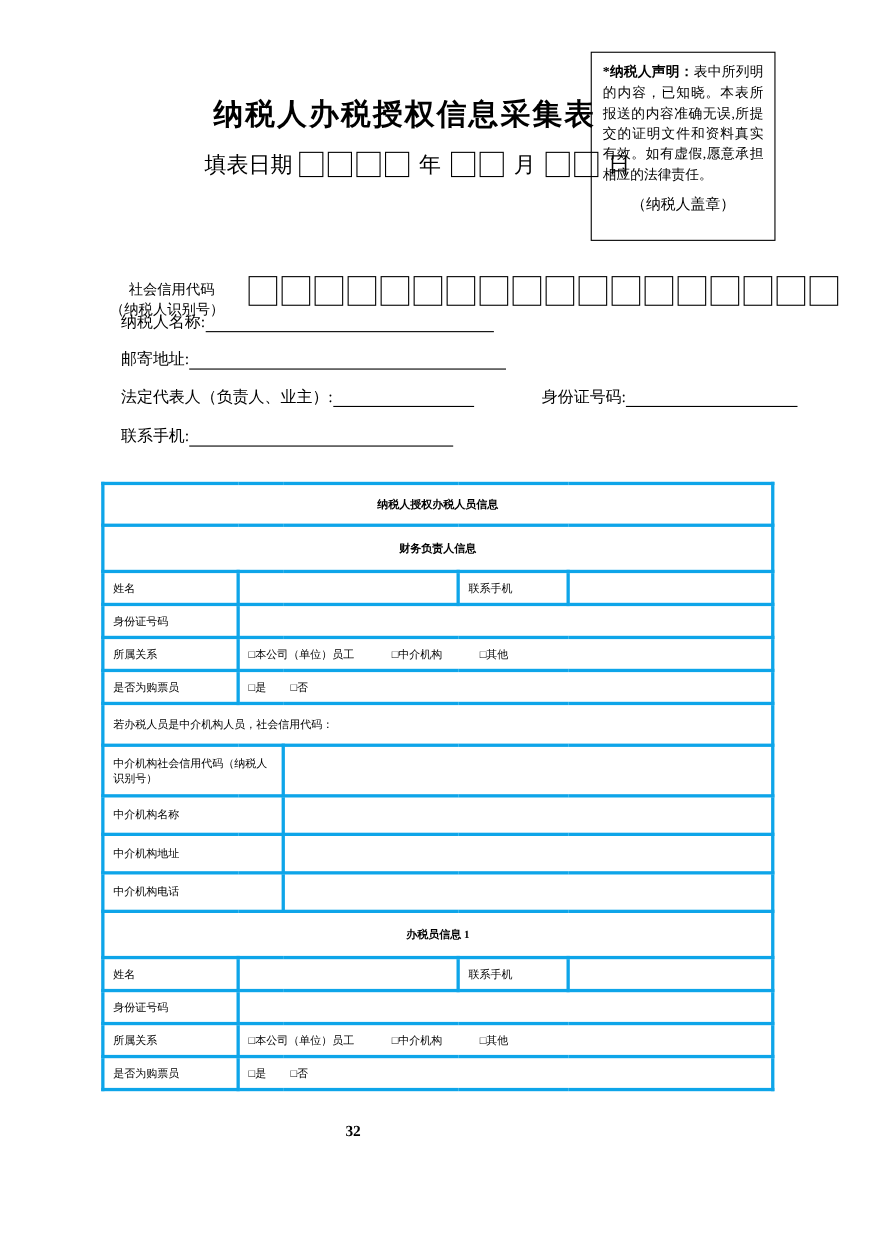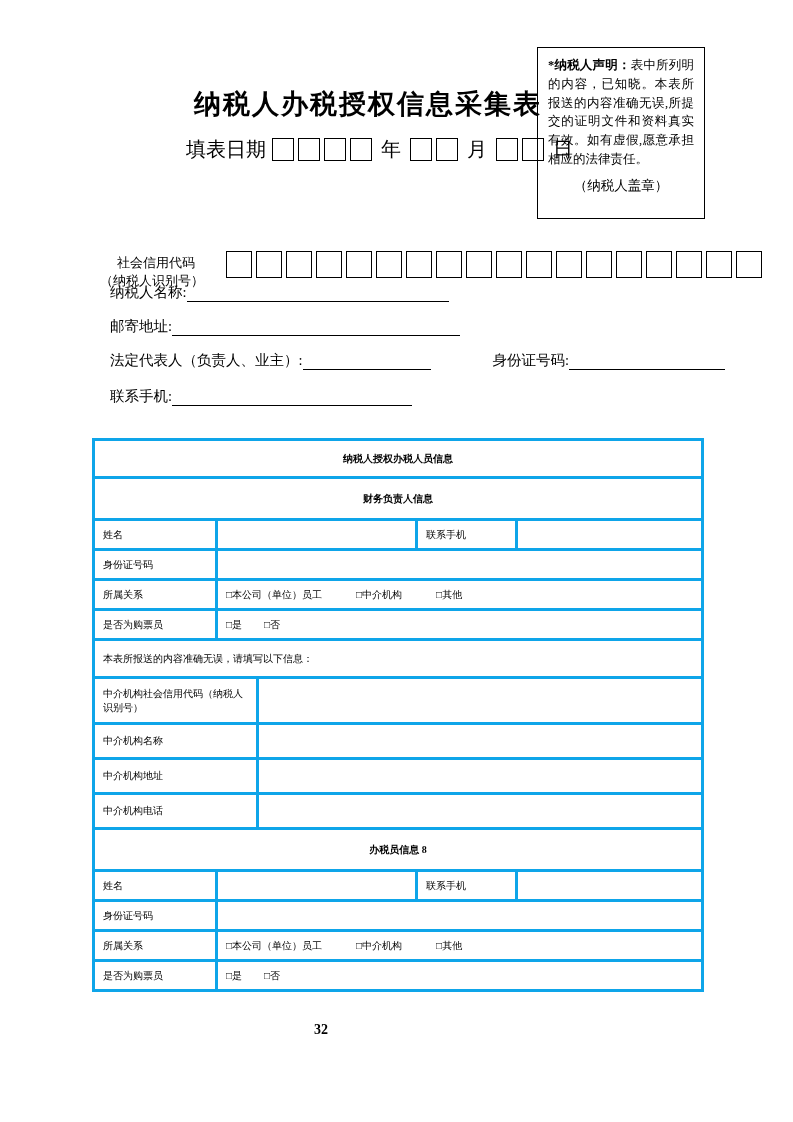--- a/index.html
+++ b/index.html
@@ -174,42 +174,42 @@
         </td>
       </tr>
       <tr class="r-sm">
         <td>是否为购票员</td>
         <td colspan="4">
           <span class="opt narrow">□是</span><span>□否</span>
         </td>
       </tr>
 
       <tr class="r-note">
-        <td colspan="5">本表所报送的内容准确无误，请填写以下信息：</td>
+        <td colspan="5">若办税人员是中介机构人员，社会信用代码：</td>
       </tr>
 
       <tr class="r-tall">
         <td colspan="2">中介机构社会信用代码（纳税人识别号）</td>
         <td colspan="3"></td>
       </tr>
       <tr class="r-med">
         <td colspan="2">中介机构名称</td>
         <td colspan="3"></td>
       </tr>
       <tr class="r-med">
         <td colspan="2">中介机构地址</td>
         <td colspan="3"></td>
       </tr>
       <tr class="r-med">
         <td colspan="2">中介机构电话</td>
         <td colspan="3"></td>
       </tr>
 
       <tr>
-        <td colspan="5" class="t-section">办税员信息 8</td>
+        <td colspan="5" class="t-section">办税员信息 1</td>
       </tr>
 
       <tr class="r-sm">
         <td>姓名</td>
         <td colspan="2"></td>
         <td>联系手机</td>
         <td></td>
       </tr>
       <tr class="r-sm">
         <td>身份证号码</td>

